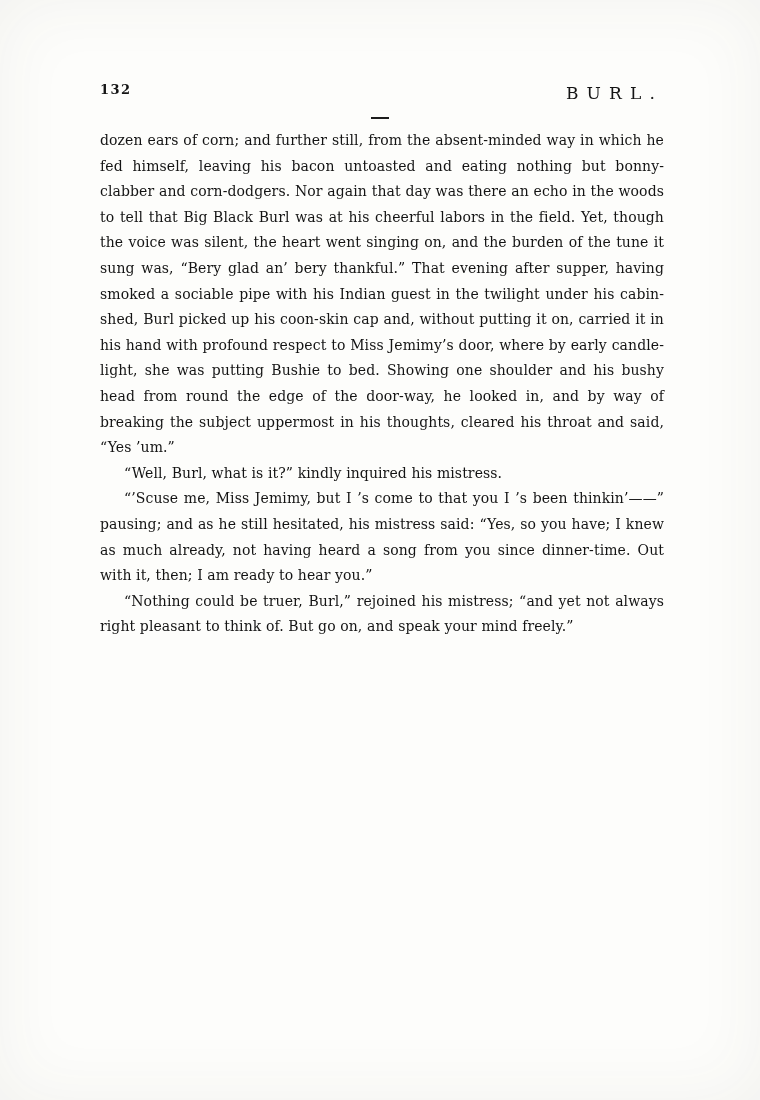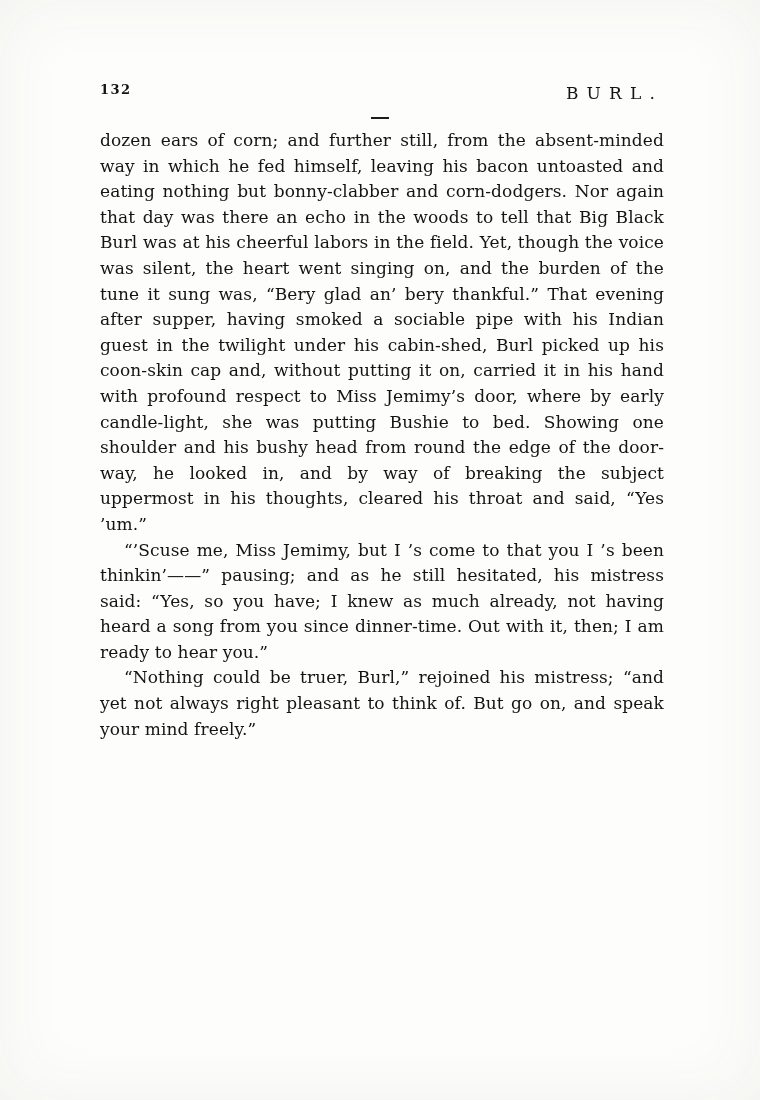--- a/index.html
+++ b/index.html
@@ -58,21 +58,21 @@
     height: 2px;
     background: #1c1c1c;
   }
 
   
   .page-body {
     position: absolute;
     top: 128px;
     left: 100px;
     width: 564px;
-    font-size: 17px;
+    font-size: 14px;
     line-height: 25.6px;
     text-align: justify;
     letter-spacing: 0.1px;
   }
   .page-body p {
     margin: 0;
     padding: 0;
   }
   .page-body p.indent {
     text-indent: 24px;
@@ -85,17 +85,18 @@
 
   <div class="page-header">
     <span class="page-number">132</span>
     <span class="running-title">BURL.</span>
   </div>
 
   <div class="title-rule"></div>
 
   <div class="page-body">
     <p>dozen ears of corn; and further still, from the absent-minded way in which he fed himself, leaving his bacon untoasted and eating nothing but bonny-clabber and corn-dodgers. Nor again that day was there an echo in the woods to tell that Big Black Burl was at his cheerful labors in the field. Yet, though the voice was silent, the heart went singing on, and the burden of the tune it sung was, “Bery glad an’ bery thankful.”  That evening after supper, having smoked a sociable pipe with his Indian guest in the twilight under his cabin-shed, Burl picked up his coon-skin cap and, without putting it on, carried it in his hand with profound respect to Miss Jemimy’s door, where by early candle-light, she was putting Bushie to bed.  Showing one shoulder and his bushy head from round the edge of the door-way, he looked in, and by way of breaking the subject uppermost in his thoughts, cleared his throat and said, “Yes ’um.”</p>
+    <p class="indent">“Well, Burl, what is it?” kindly inquired his mistress.</p>
     <p class="indent">“’Scuse me, Miss Jemimy, but I ’s come to that you I ’s been thinkin’——” pausing; and as he still hesitated, his mistress said: “Yes, so you have; I knew as much already, not having heard a song from you since dinner-time. Out with it, then; I am ready to hear you.”</p>
     <p class="indent">“Nothing could be truer, Burl,” rejoined his mistress; “and yet not always right pleasant to think of.  But go on, and speak your mind freely.”</p>
   </div>
 
 </div>
 
 </body></html>

